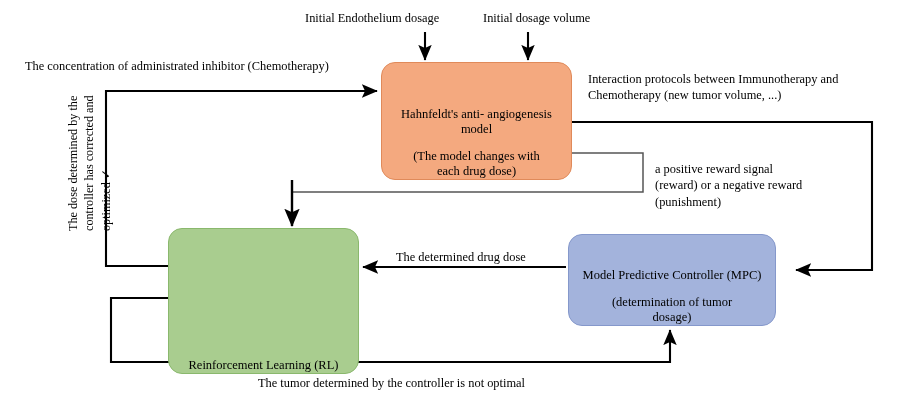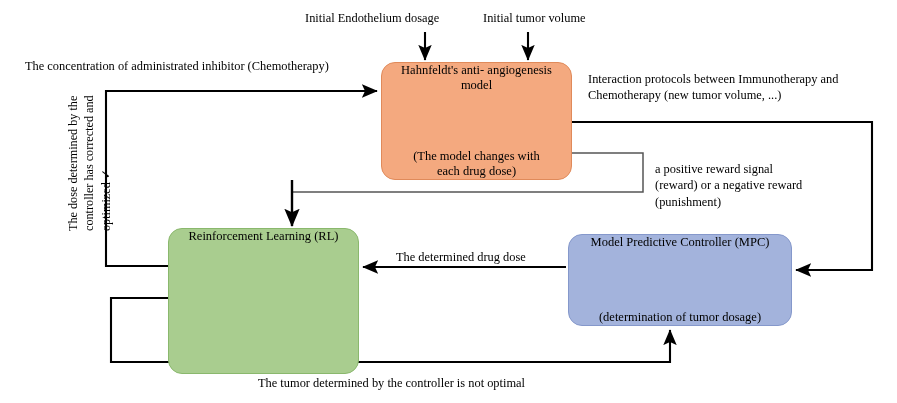--- a/index.html
+++ b/index.html
@@ -26,52 +26,52 @@
     height: 403px;
     pointer-events: none;
   }
   .node {
     position: absolute;
     box-sizing: border-box;
     border-radius: 14px;
     display: flex;
     flex-direction: column;
     align-items: center;
-    justify-content: space-between;
+    justify-content: flex-end;
     text-align: center;
     line-height: 1.22;
     font-size: 12.5px;
   }
   .node .title {
     padding: 0 6px;
   }
   .node .sub {
     padding: 0 24px;
-    margin-top: 25px;
+    margin-top: 11px;
   }
   #node-hahnfeldt {
     left: 381px;
     top: 62px;
     width: 191px;
     height: 118px;
     background: #f4a97f;
     border: 1.3px solid #e08a5a;
   }
   #node-rl {
     left: 168px;
     top: 228px;
     width: 191px;
     height: 146px;
     background: #a9cd8f;
     border: 1.3px solid #8ab86d;
   }
   #node-mpc {
     left: 568px;
     top: 234px;
-    width: 224px;
+    width: 208px;
     height: 92px;
     background: #a3b3dc;
     border: 1.3px solid #8598cb;
   }
   .lbl {
     position: absolute;
     font-size: 12.4px;
     line-height: 1.32;
     white-space: pre-line;
   }
@@ -133,21 +133,21 @@
 (RL)</div>
   </div>
 
   <div class="node" id="node-mpc">
     <div class="title">Model Predictive Controller
 (MPC)</div>
     <div class="sub">(determination of tumor dosage)</div>
   </div>
 
   <div class="lbl" id="lbl-endo">Initial Endothelium dosage</div>
-  <div class="lbl" id="lbl-tumor">Initial tumor volume</div>
+  <div class="lbl" id="lbl-tumor">Initial dosage volume</div>
   <div class="lbl" id="lbl-inter">Interaction protocols between Immunotherapy and
 Chemotherapy (new tumor volume, ...)</div>
   <div class="lbl" id="lbl-chemo">The concentration of administrated inhibitor (Chemotherapy)</div>
   <div class="lbl" id="lbl-reward">a positive reward signal
 (reward) or a negative reward
 (punishment)</div>
   <div class="lbl" id="lbl-dose">The determined drug dose</div>
   <div class="lbl" id="lbl-notopt">The tumor determined by the controller is not optimal</div>
   <div class="lbl" id="lbl-vert">The dose determined by the
 controller has corrected and

